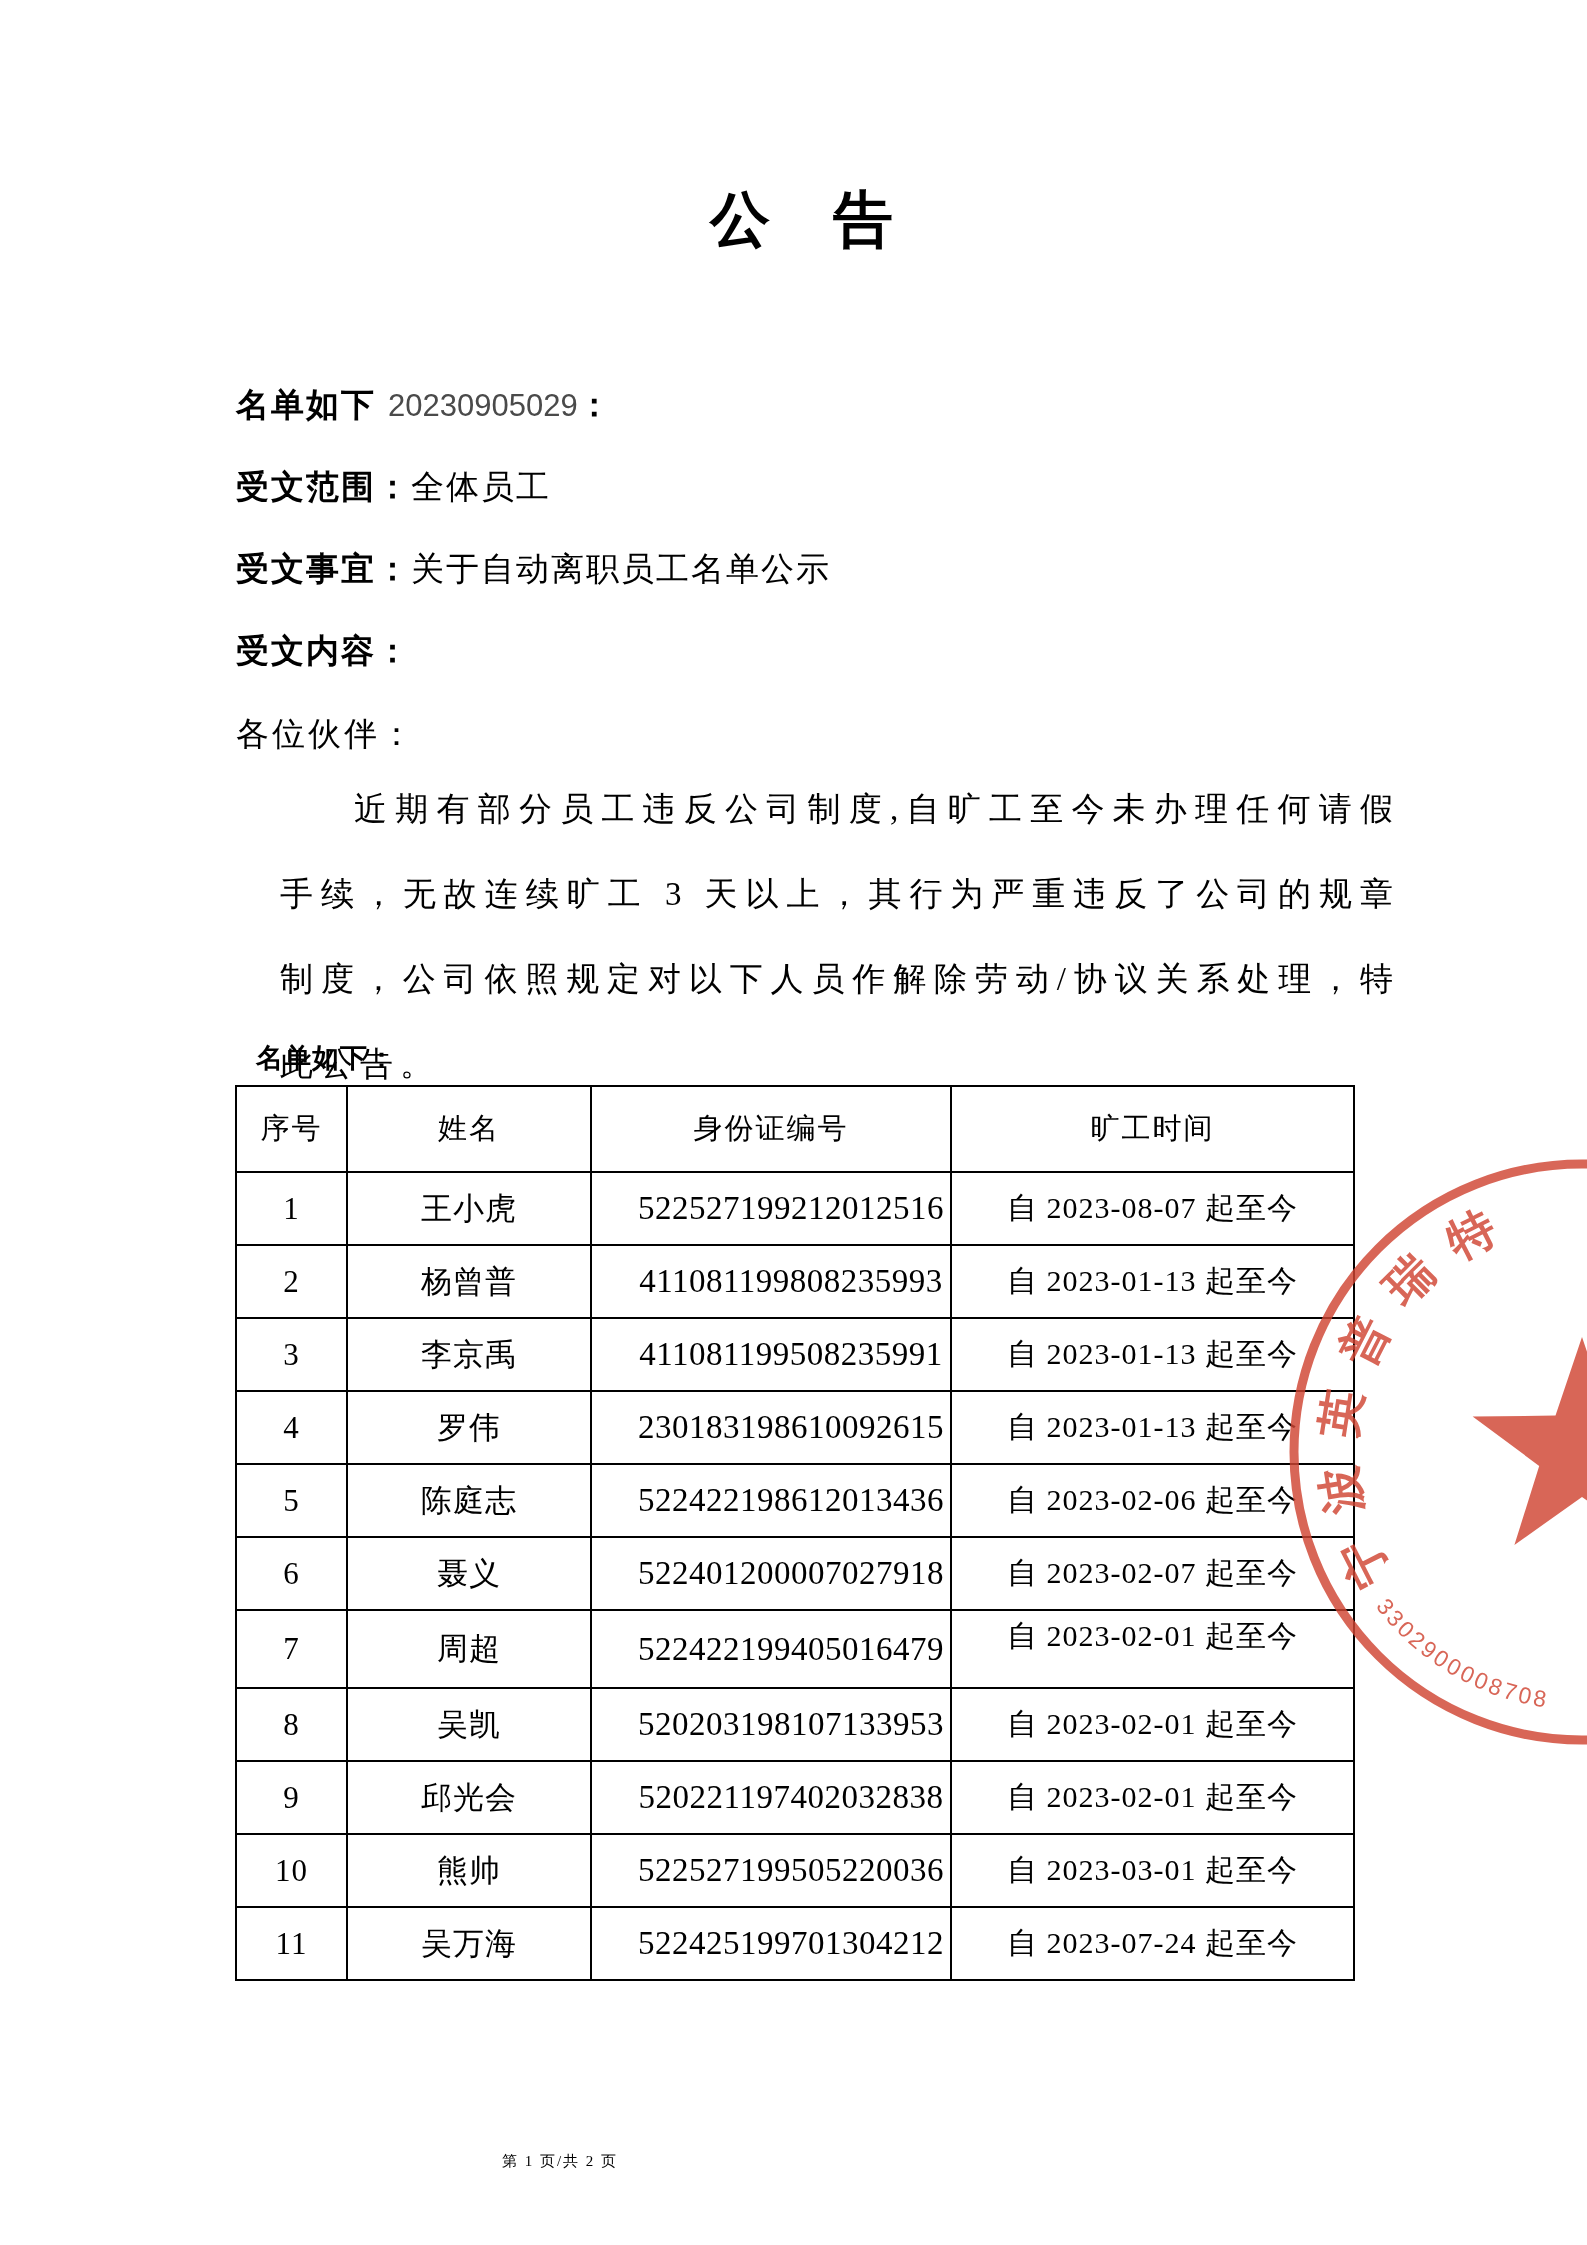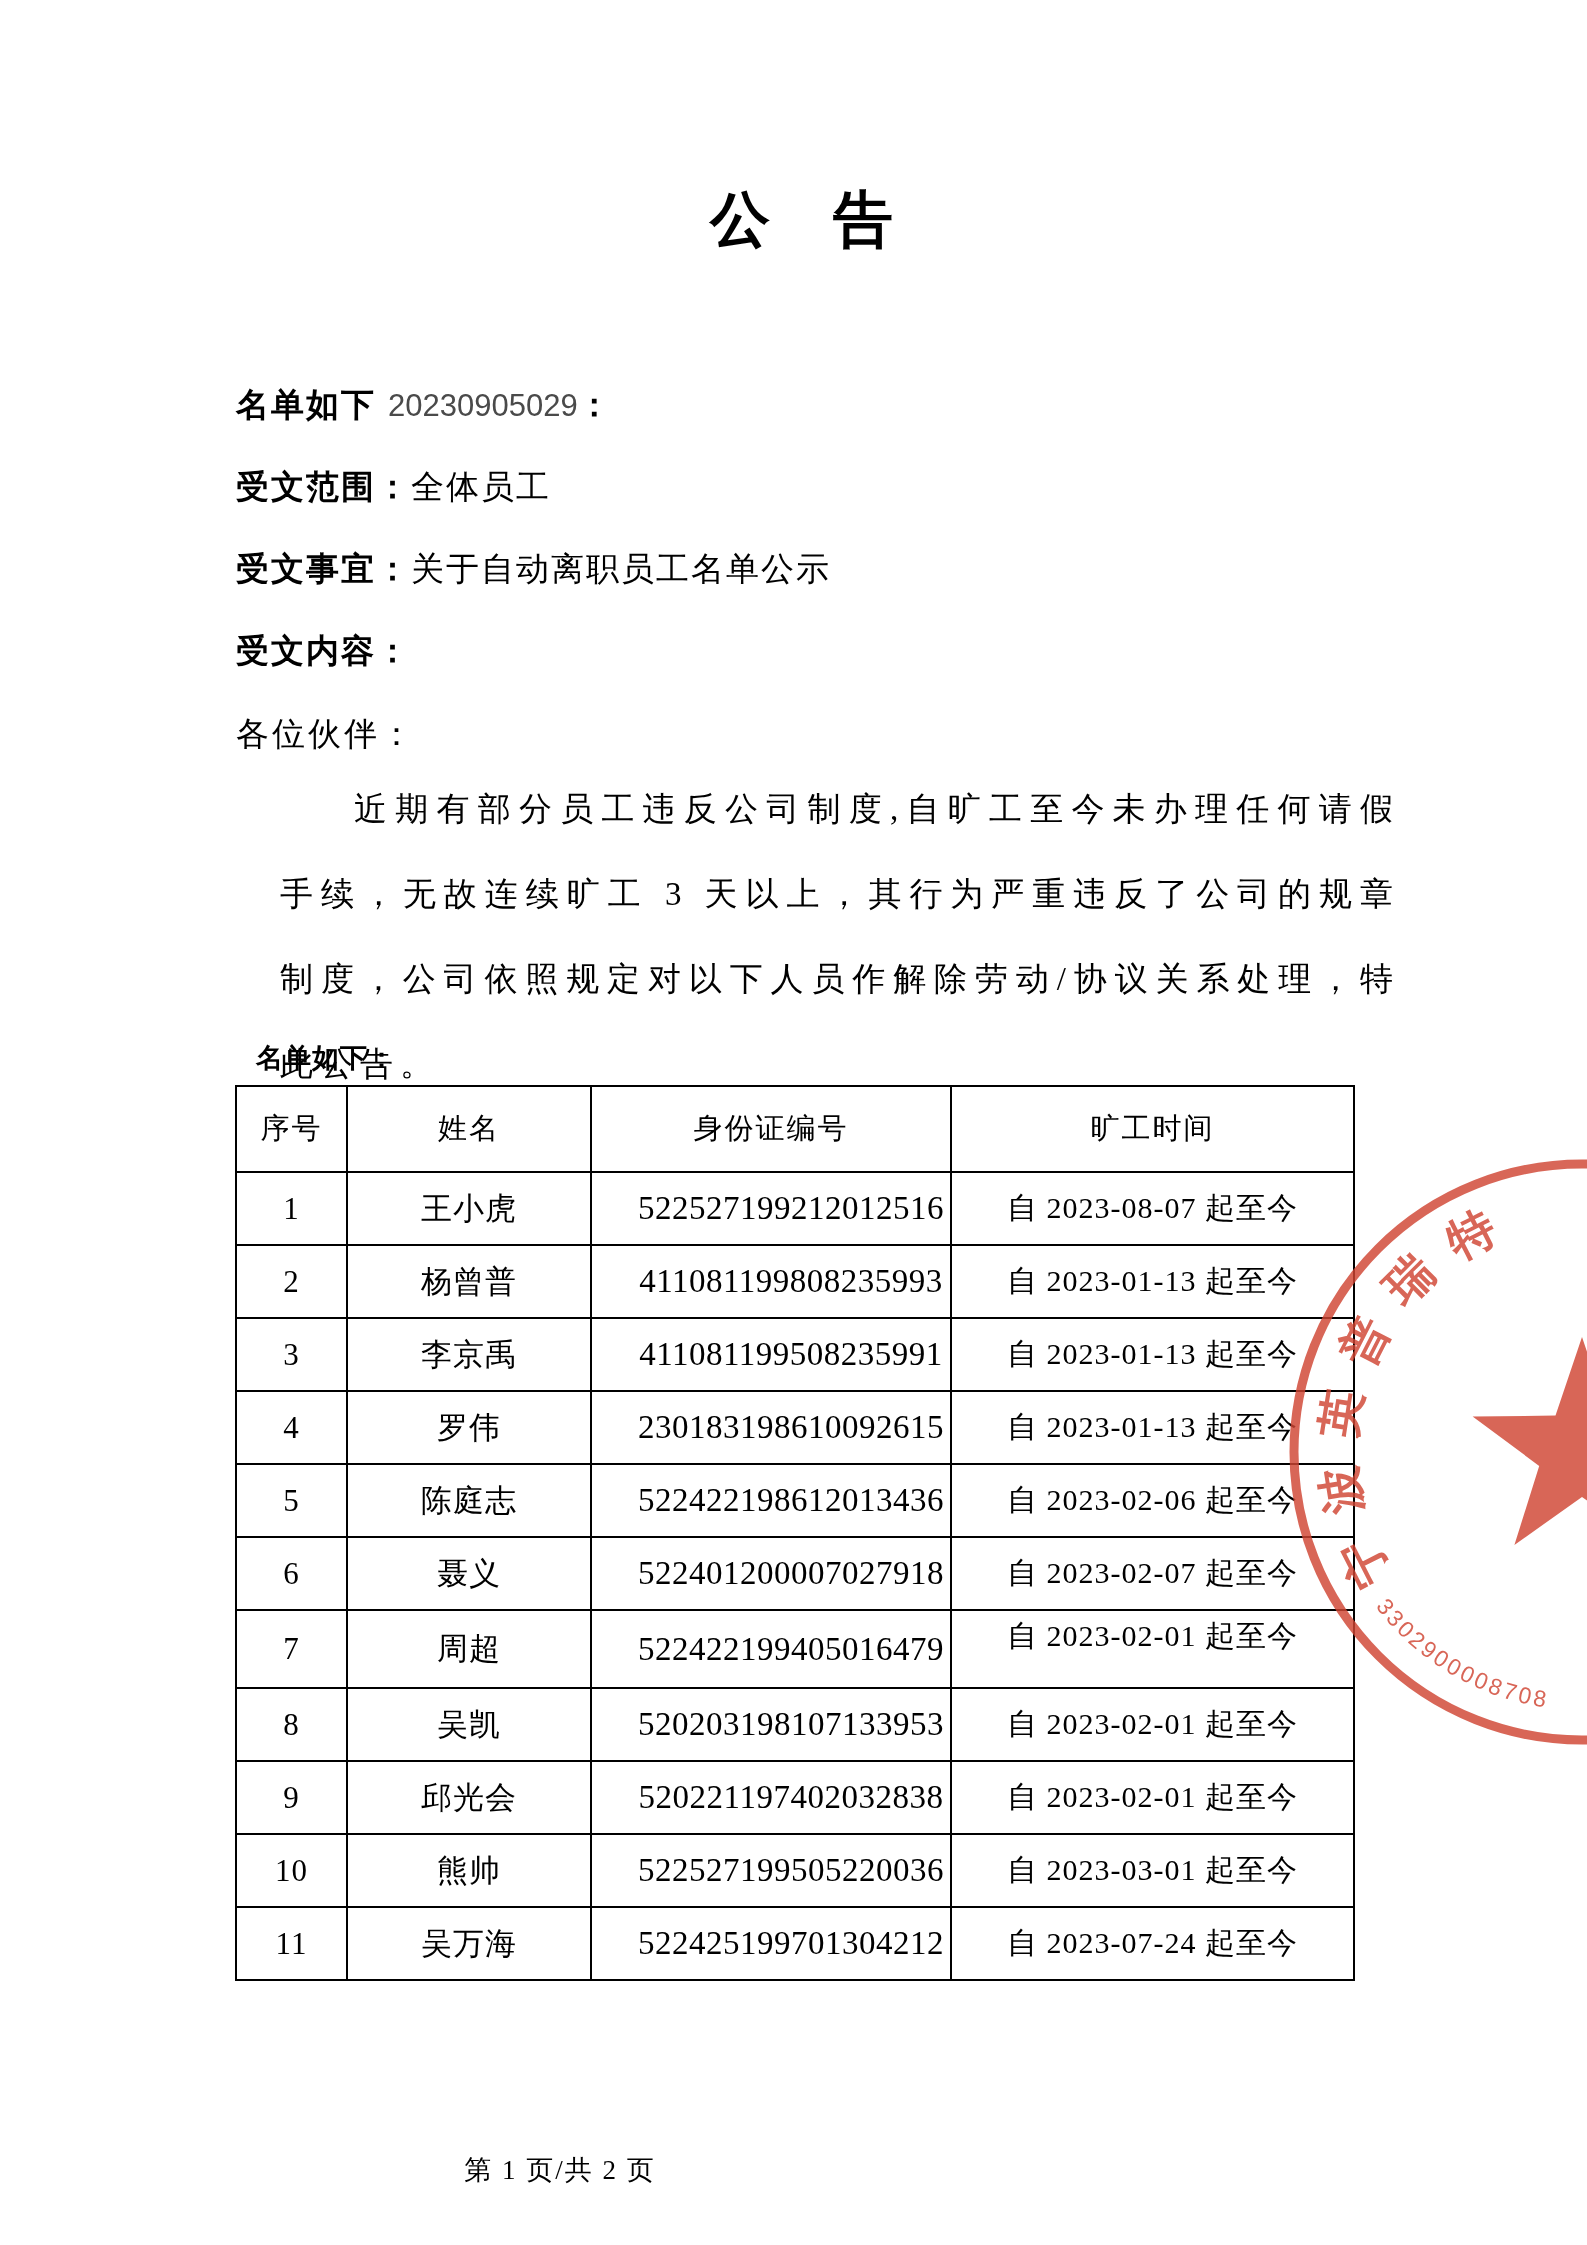--- a/index.html
+++ b/index.html
@@ -56,21 +56,21 @@
     padding:0; font-weight:normal;
   }
   .roster th { height:84px; font-size:29px; letter-spacing:2px; }
   .roster td { height:71px; font-size:31px; letter-spacing:1px; }
   .roster td.col2 { font-size:33px; letter-spacing:0.5px;padding-left:40px; }
   .roster td.col3 { font-size:30px; }
   .roster td.cell-top { vertical-align:top; padding-top:5px; }
   .page-footer {
     position:absolute; top:2152px; left:560px;
     transform:translateX(-50%);
-    font-size:27px; letter-spacing:2px; white-space:nowrap;
+    font-size:15px; letter-spacing:2px; white-space:nowrap;
   }
   .stamp-svg {
     position:absolute; left:1232px; top:1102px;
     width:700px; height:700px;
     pointer-events:none;
   }
 </style>
 </head>
 <body>
 

